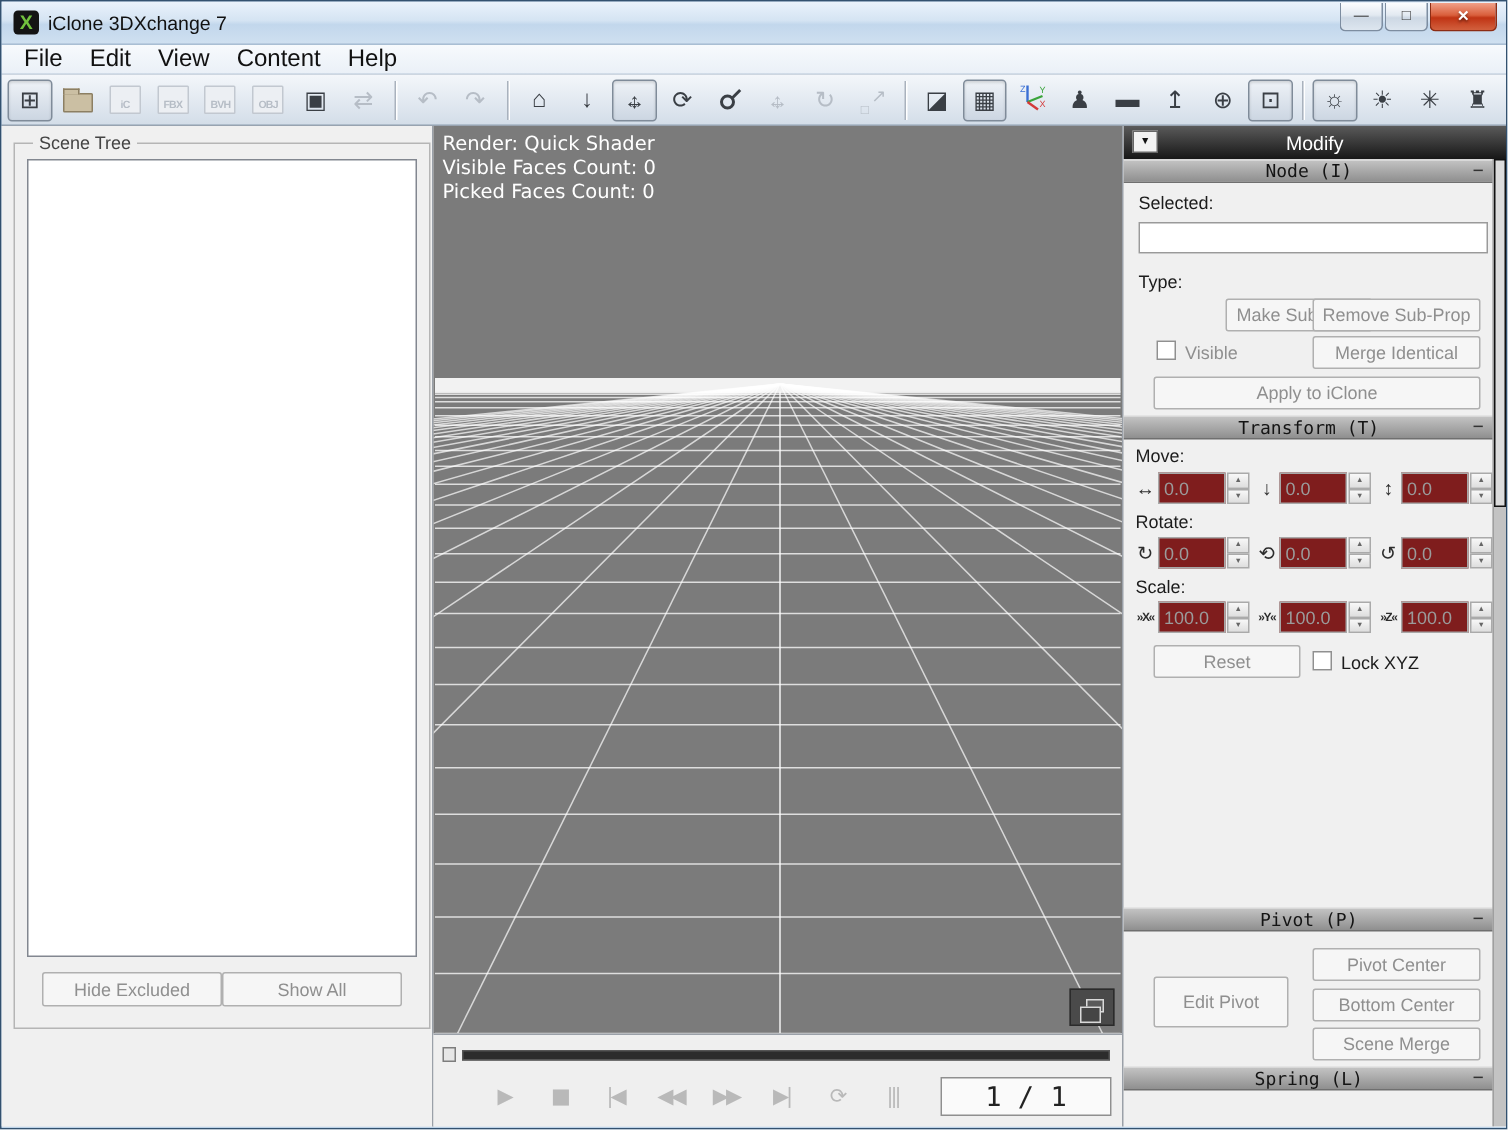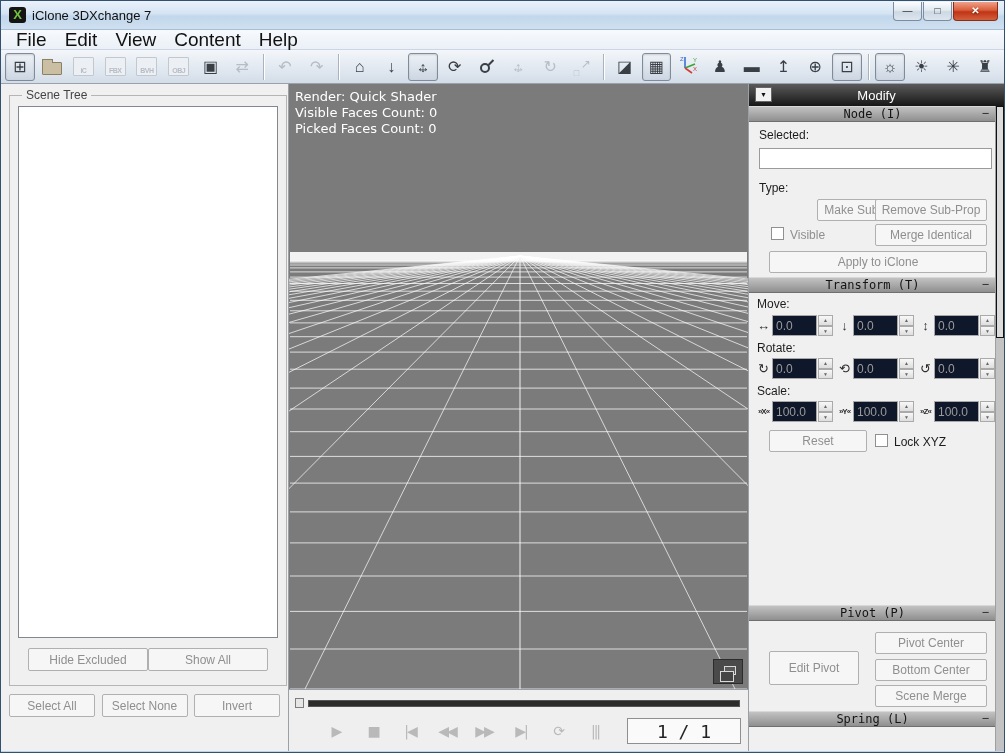--- a/index.html
+++ b/index.html
@@ -15,21 +15,21 @@
   .title-text { font-size:13px; color:#111; flex:1; }
   .win-btns { display:flex; gap:1px; margin-top:-8px; }
   .win-btn { width:29px; height:19px; border:1px solid #7d8da0; border-top:none; display:flex; align-items:center; justify-content:center;
     background: linear-gradient(#fcfdfe, #e2e9f1 45%, #cdd8e4 55%, #dde6ef); font-size:10px; color:#333;
     border-radius:0 0 4px 4px; cursor:pointer; }
   .win-btn.close { width:45px; background: linear-gradient(#f0a088, #d95f3c 45%, #c03414 55%, #d2603e); color:#fff;
     font-weight:bold; border-color:#8c2c14; text-shadow:0 1px 2px rgba(0,0,0,.5); }
 
   
   .menubar { height:20px; display:flex; align-items:center; background:linear-gradient(#f7fafd,#eaf0f7); border-bottom:1px solid #cdd6e0; padding-left:6px; }
-  .menu-item { padding:2px 9px; font-size:19px; color:#111; cursor:default; }
+  .menu-item { padding:2px 9px; font-size:16px; color:#111; cursor:default; }
 
   
   .toolbar { height:34px; display:flex; align-items:center; gap:2px; padding:0 4px;
     background: linear-gradient(#f3f6fa,#dde5ee 70%,#d3dde8); border-bottom:1px solid #98a3b0; }
   .tb-btn { width:30px; height:28px; display:flex; align-items:center; justify-content:center; border:1px solid transparent;
     border-radius:3px; font-size:16px; color:#3a3f45; cursor:pointer; position:relative; background:transparent; }
   .tb-btn.pressed { border-color:#7f8b99; background:linear-gradient(#eef2f7,#ccd6e2); box-shadow:inset 0 1px 2px rgba(0,0,0,.15); }
   .tb-btn.disabled { color:#b6bdc6; cursor:default; }
   .tb-sep { width:1px; height:26px; background:#a9b2bd; margin:0 4px; box-shadow:1px 0 0 #fff; }
   .file-ico { width:21px; height:19px; background:#eceff3; border:1px solid #c2c8d0; border-radius:1px; position:relative; }
@@ -93,21 +93,21 @@
     font-size:12px; display:flex; align-items:center; justify-content:center; cursor:pointer; }
   .sec-min { position:absolute; right:7px; top:-1px; color:#333; font-size:12px; }
   .plabel { position:absolute; color:#1c1c1c; font-size:12px; }
   .pinput { position:absolute; background:#fff; border:1px solid #9a9a9a; height:21px; font-size:12px; padding:0 4px; color:#333; }
   .pbtn { position:absolute; height:22px; }
   .pcheck { position:absolute; width:13px; height:13px; appearance:none; background:#fff; border:1px solid #909090; cursor:pointer; }
   .spin-row { position:absolute; left:6px; display:flex; align-items:center; gap:3px; }
   .spin-group { display:flex; align-items:center; }
   .sg-icon { width:17px; text-align:center; font-size:13px; color:#2d2d2d; }
   .sg-icon.small { font-size:8px; font-weight:bold; letter-spacing:-1px; }
-  .sg-input { width:45px; height:21px; background:#0f172a; border:1px solid #a8a8a8; font-size:12px; color:#9b9b9b; padding:0 3px; }
+  .sg-input { width:45px; height:21px; background:#7f1d1d; border:1px solid #a8a8a8; font-size:12px; color:#9b9b9b; padding:0 3px; }
   .sg-spin { display:flex; flex-direction:column; width:15px; height:21px; margin-left:1px; }
   .sg-spin button { flex:1; font-size:5px; color:#666; background:linear-gradient(#f8f8f8,#dedede); border:1px solid #aaa; cursor:pointer; padding:0; }
   .align-box { position:absolute; left:8px; top:374px; width:230px; height:143px; padding-top:2px; }
   .align-box .btn { width:138px; height:22px; margin:9px 0 0 44px; }
   .vscroll { position:absolute; right:0; top:22px; bottom:0; width:9px; background:#c3c3c3; border-left:1px solid #9f9f9f; cursor:pointer; }
   .vthumb { position:absolute; left:0; right:0; top:0; height:232px; background:#dcdcdc; border:1px solid #101010; cursor:grab; }
 </style>
 </head>
 <body>
 
@@ -253,25 +253,20 @@
 
     <div class="left-panel">
       <fieldset class="scene-tree-box">
         <legend>Scene Tree</legend>
         <div class="tree-list"></div>
         <div class="tree-btn-row">
           <button class="btn">Hide Excluded</button>
           <button class="btn">Show All</button>
         </div>
       </fieldset>
-      <div class="select-row">
-        <button class="btn">Select All</button>
-        <button class="btn">Select None</button>
-        <button class="btn">Invert</button>
-      </div>
     </div>
 
     <div class="center-col">
       <div class="viewport">
         <svg id="grid-svg" viewBox="0 0 457 605" width="100%" height="100%">
             <rect x="0" y="0" width="457" height="605" fill="#7b7b7b"></rect>
             <rect x="0" y="168" width="457" height="9" fill="#f2f2f2"></rect>
             <line x1="230" y1="172" x2="-4070" y2="605" stroke="#ffffff" stroke-opacity="0.7" stroke-width="1"></line>
             <line x1="230" y1="172" x2="-3855" y2="605" stroke="#ffffff" stroke-opacity="0.7" stroke-width="1"></line>
             <line x1="230" y1="172" x2="-3640" y2="605" stroke="#ffffff" stroke-opacity="0.7" stroke-width="1"></line>

